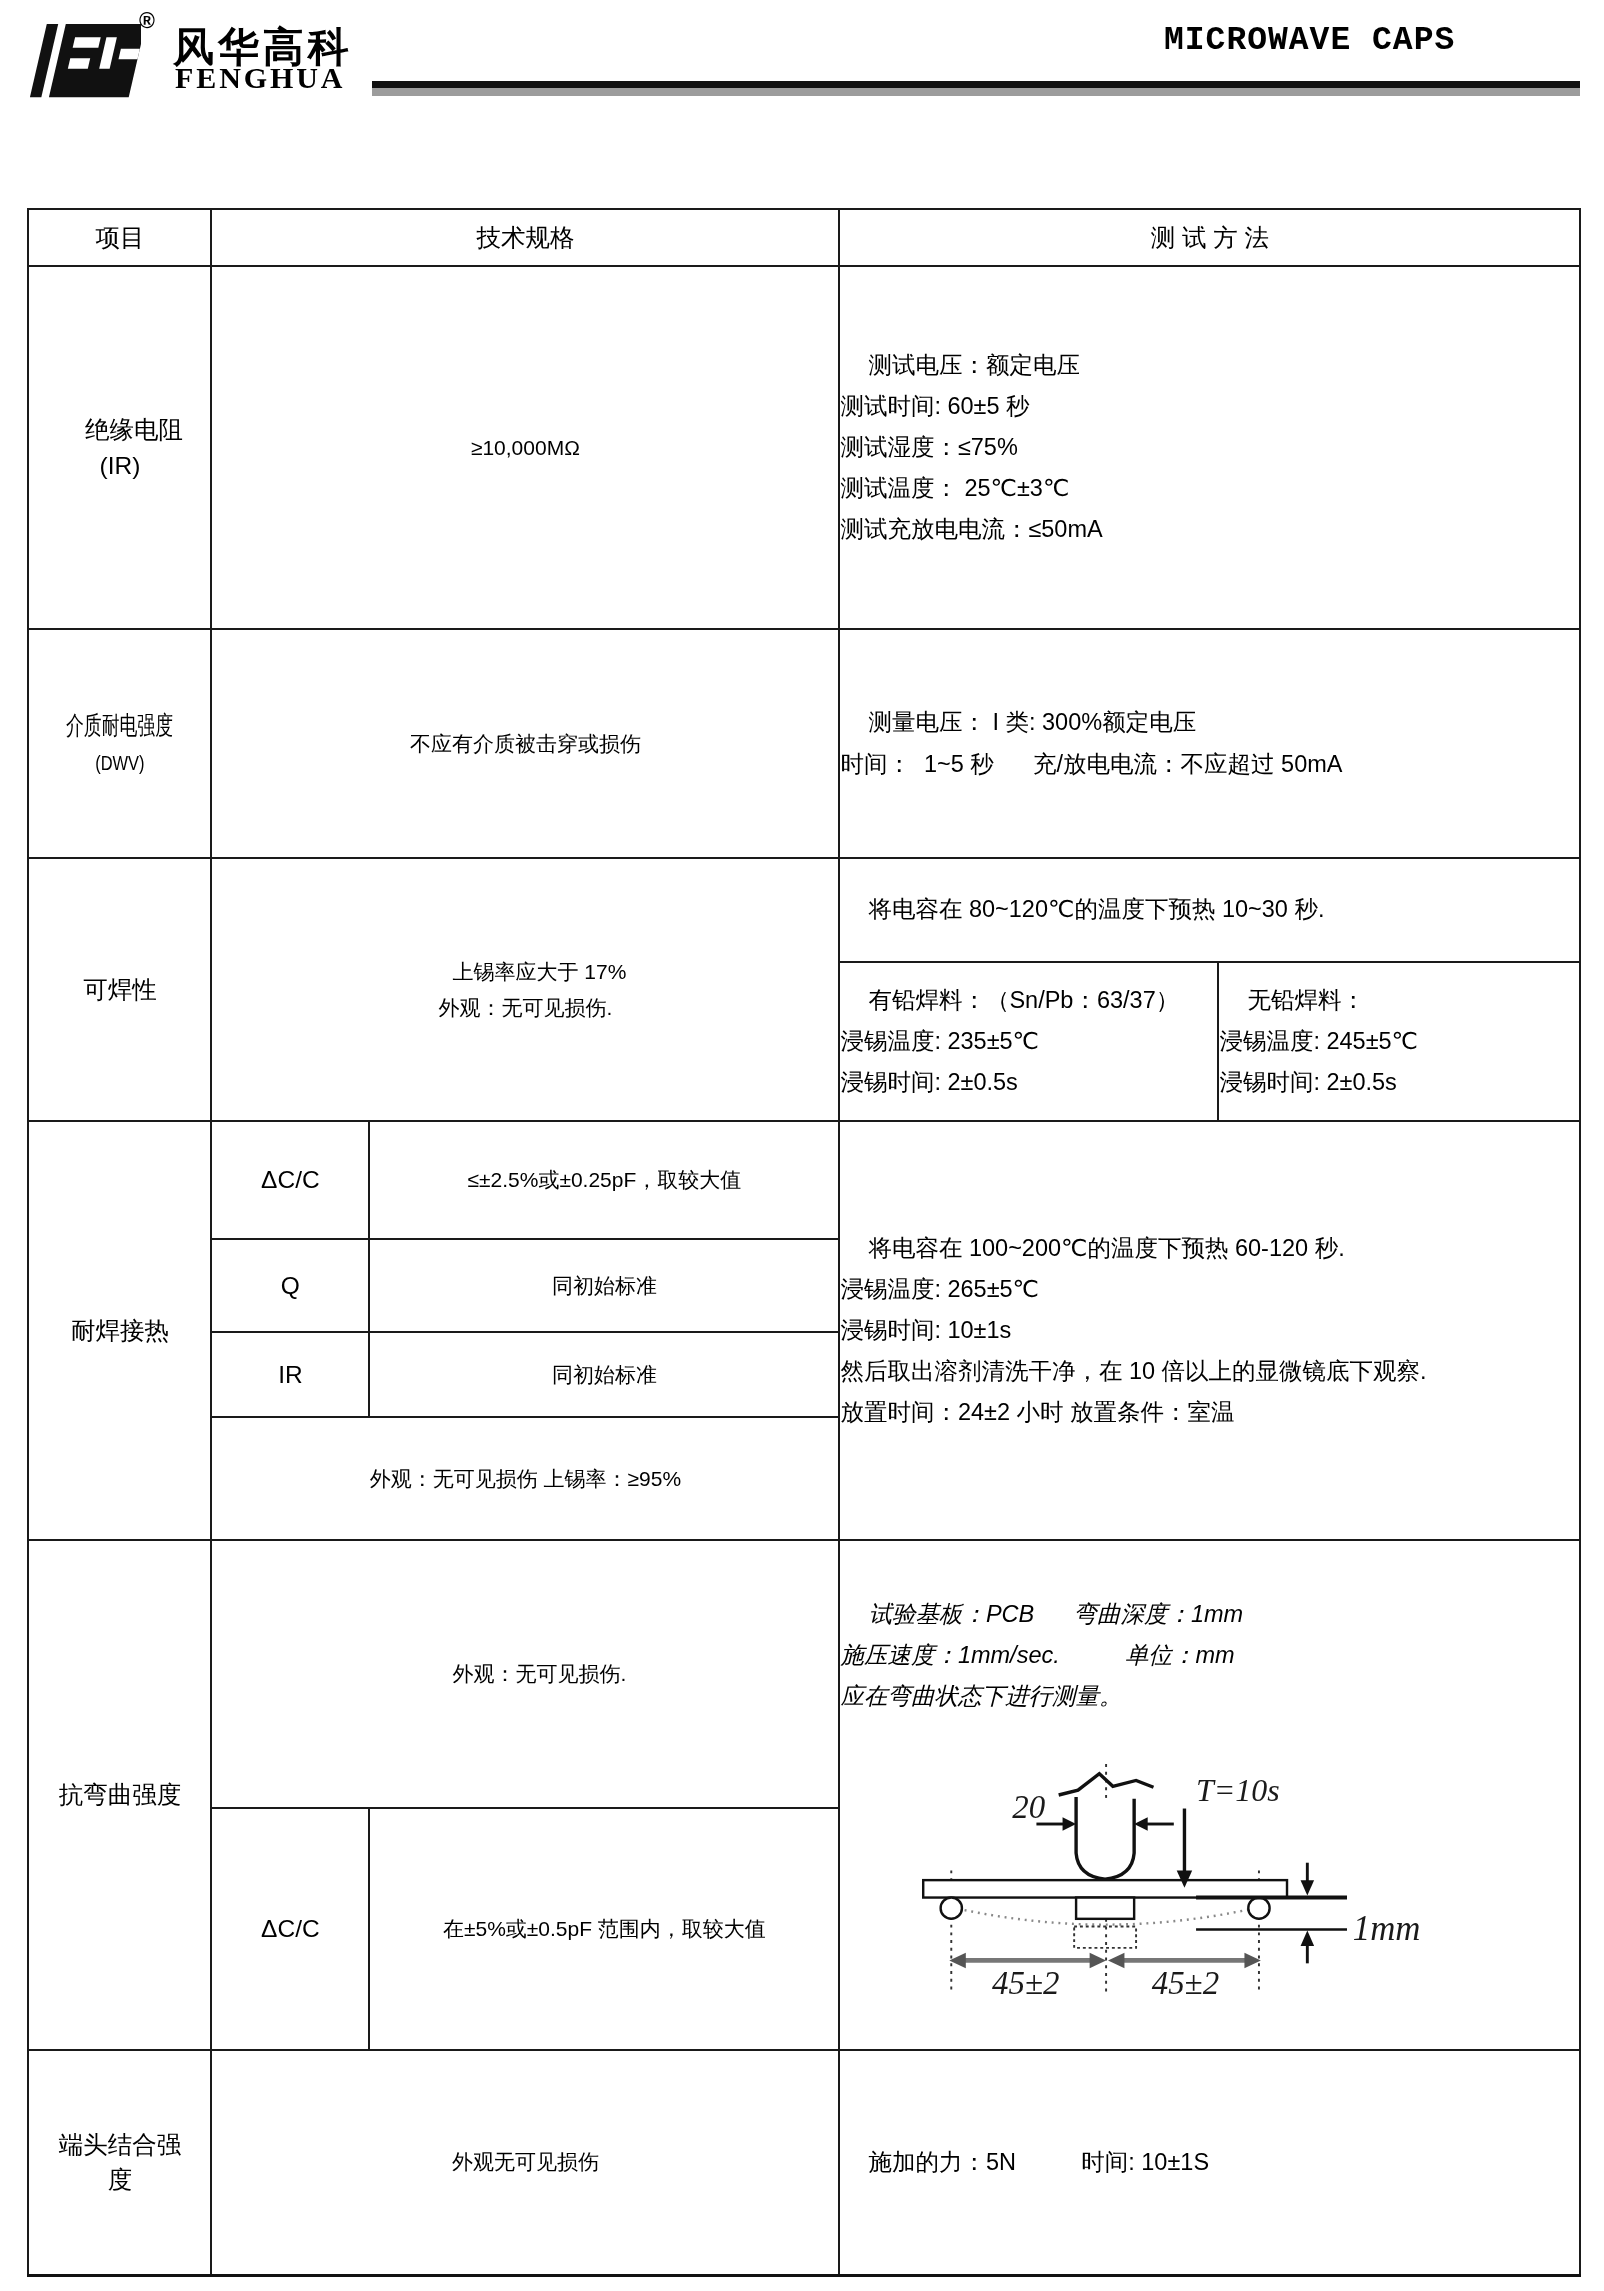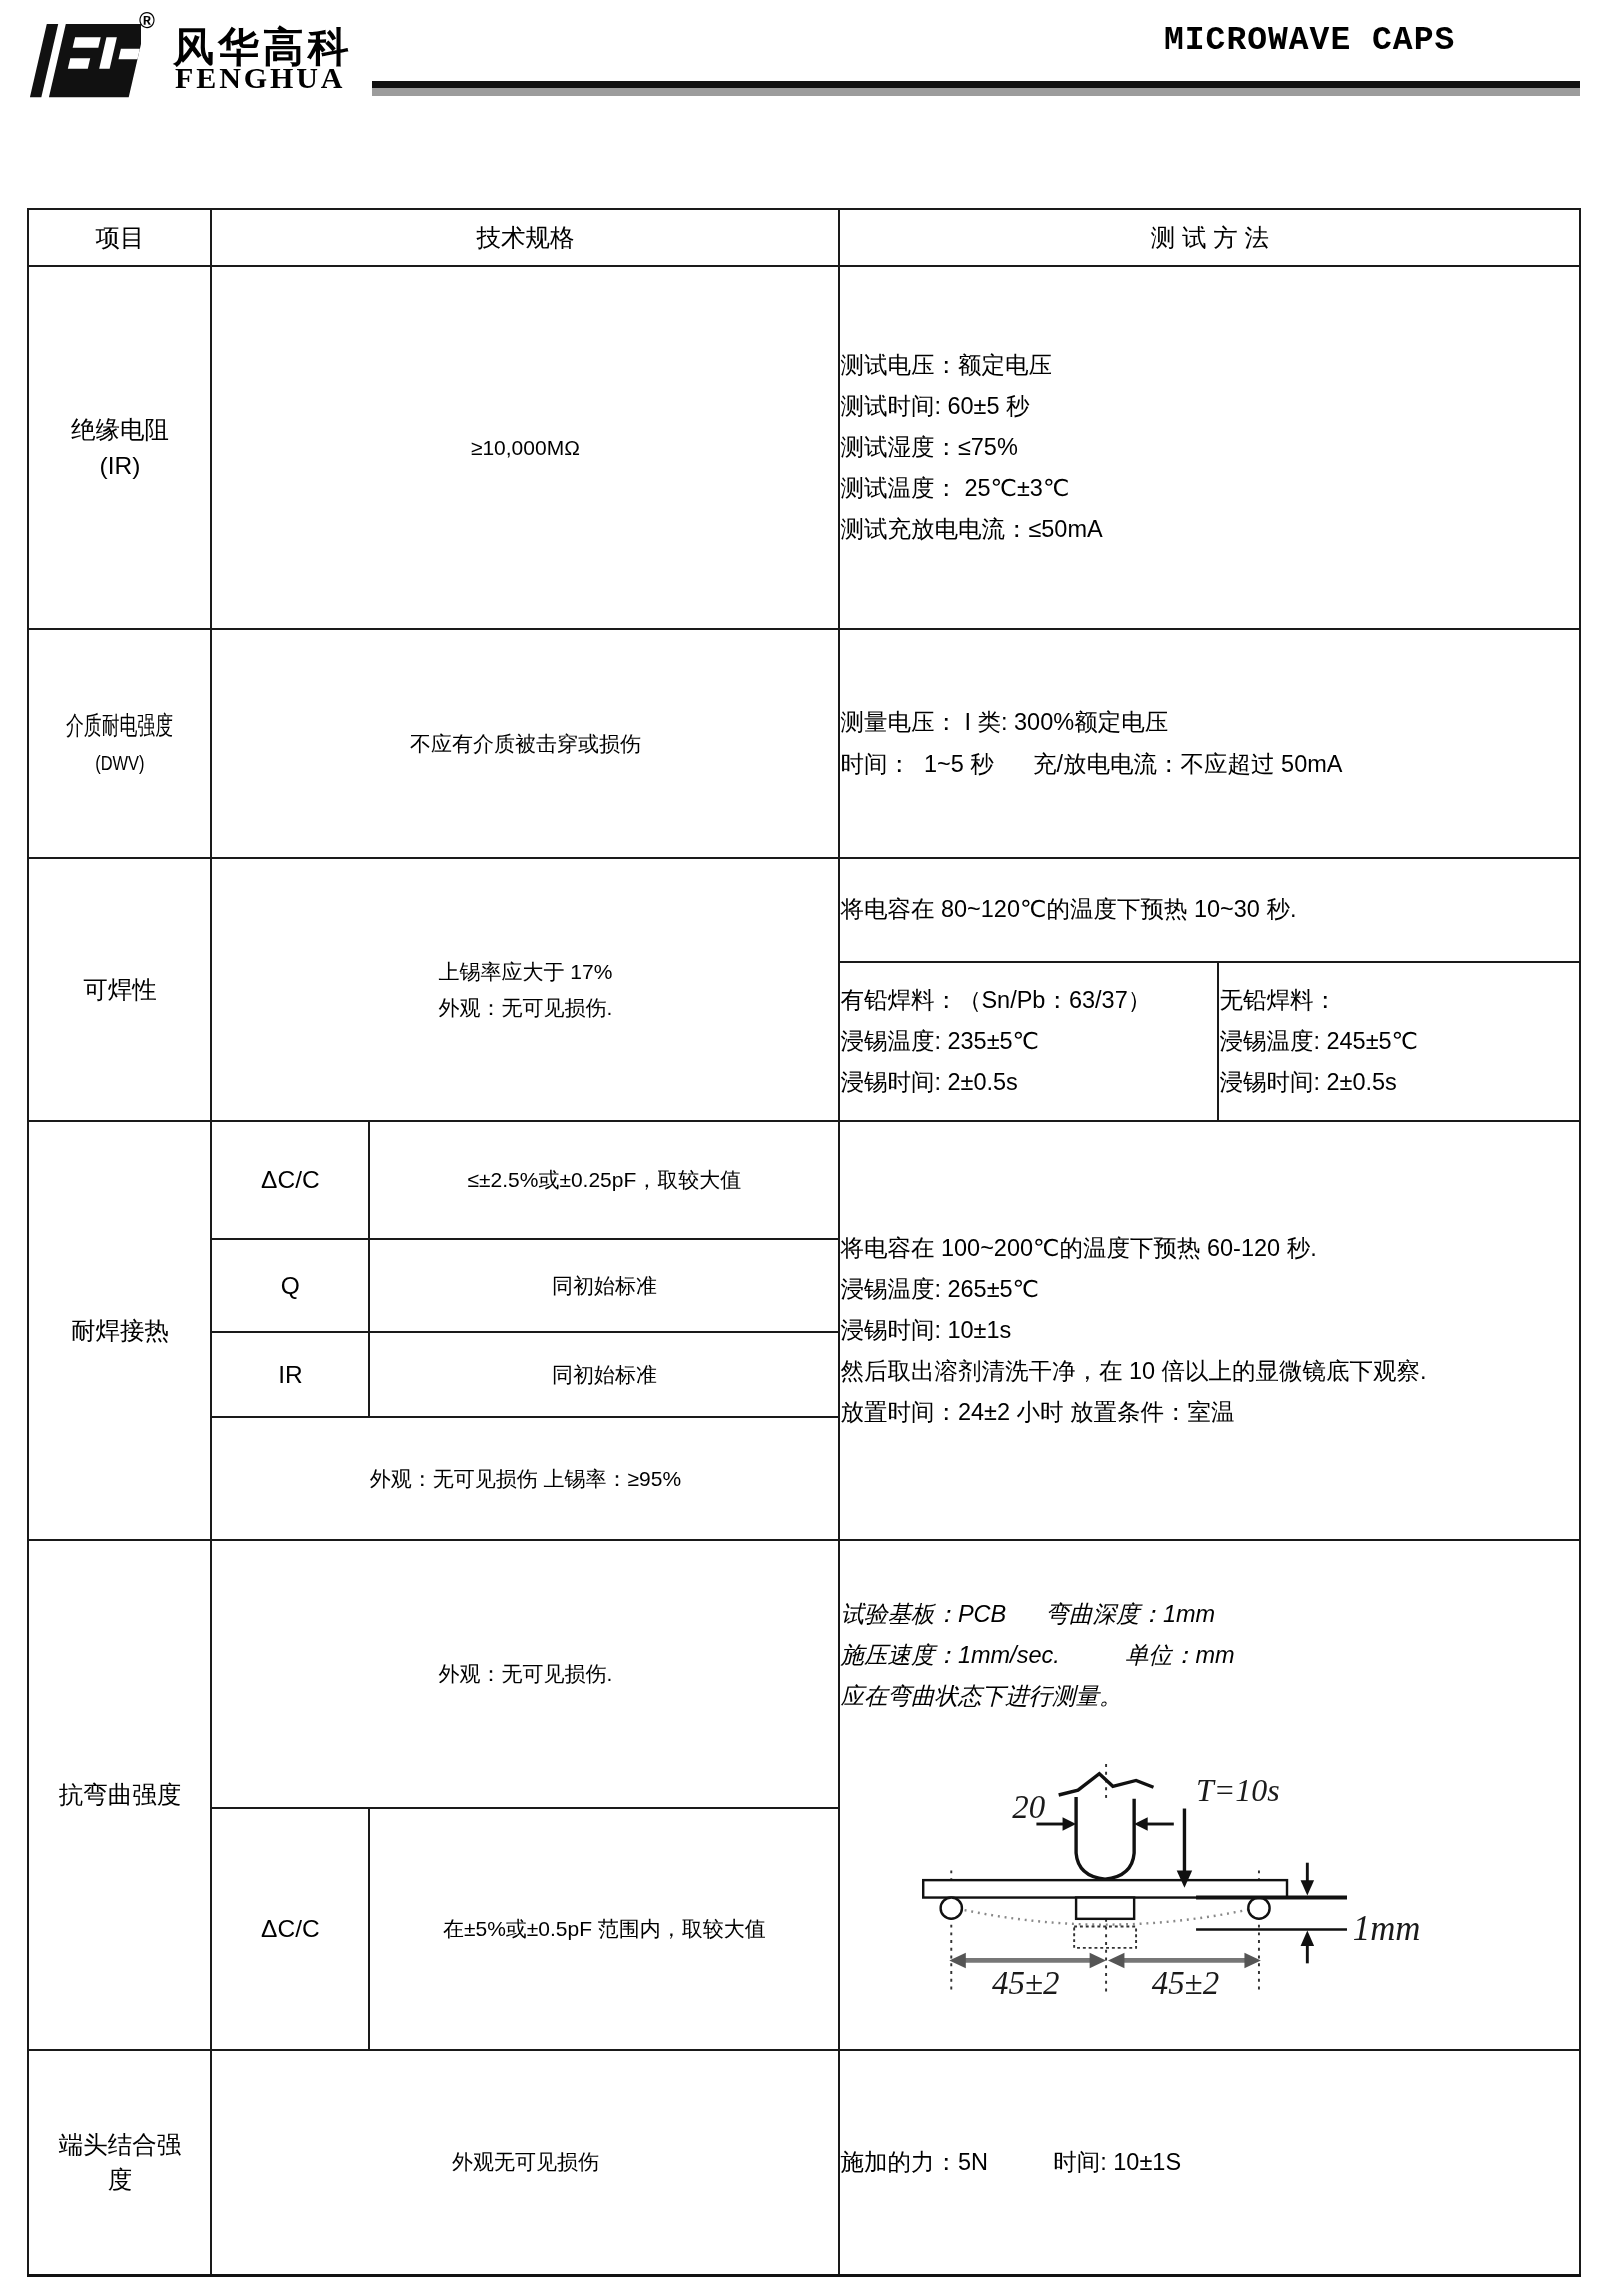--- a/index.html
+++ b/index.html
@@ -19,21 +19,21 @@
   
   table.spec{position:absolute;left:27.4px;top:208px;width:1553px;border-collapse:collapse;table-layout:fixed;
              border:2.9px solid #1a1a1a;}
   .spec th,.spec td{border:2px solid #1a1a1a;padding:0;font-weight:normal;vertical-align:middle;}
   .spec tr:last-child td{border-bottom:3.9px solid #111;}
   .spec th{font-size:24.5px;text-align:center;}
   .c-item{text-align:center;font-size:24.5px;line-height:1.45;border-radius:8px;}
   .c-sub{text-align:center;font-size:24.5px;}
   .c-spec{text-align:center;font-size:21px;padding-left:26.5px;padding-right:9.8px;line-height:1.7;}
   .c-method{text-align:left;font-size:23.5px;padding-left:21.6px;padding-right:7.8px;line-height:1.75;}
-  .ml{white-space:pre-wrap;}
+  .ml{white-space:pre-wrap;margin-left:28px;}
   .squeeze{display:inline-block;transform:scaleX(0.70);transform-origin:center;white-space:nowrap;font-size:25.5px;}
   .squeeze2{display:inline-block;transform:scaleX(0.80);transform-origin:center;white-space:nowrap;font-size:20.6px;}
   .wrap5{display:inline-block;width:129px;line-height:1.45;}
   .v-top{vertical-align:top;}
   .pad-top{padding-top:11.8px;font-style:italic;}
   .diagram{margin:17.6px 0 0 0;display:block;}
   .dia-text{font-family:"Liberation Serif","DejaVu Serif",serif;fill:#1a1a1a;}
 </style>
 </head>
 <body>

